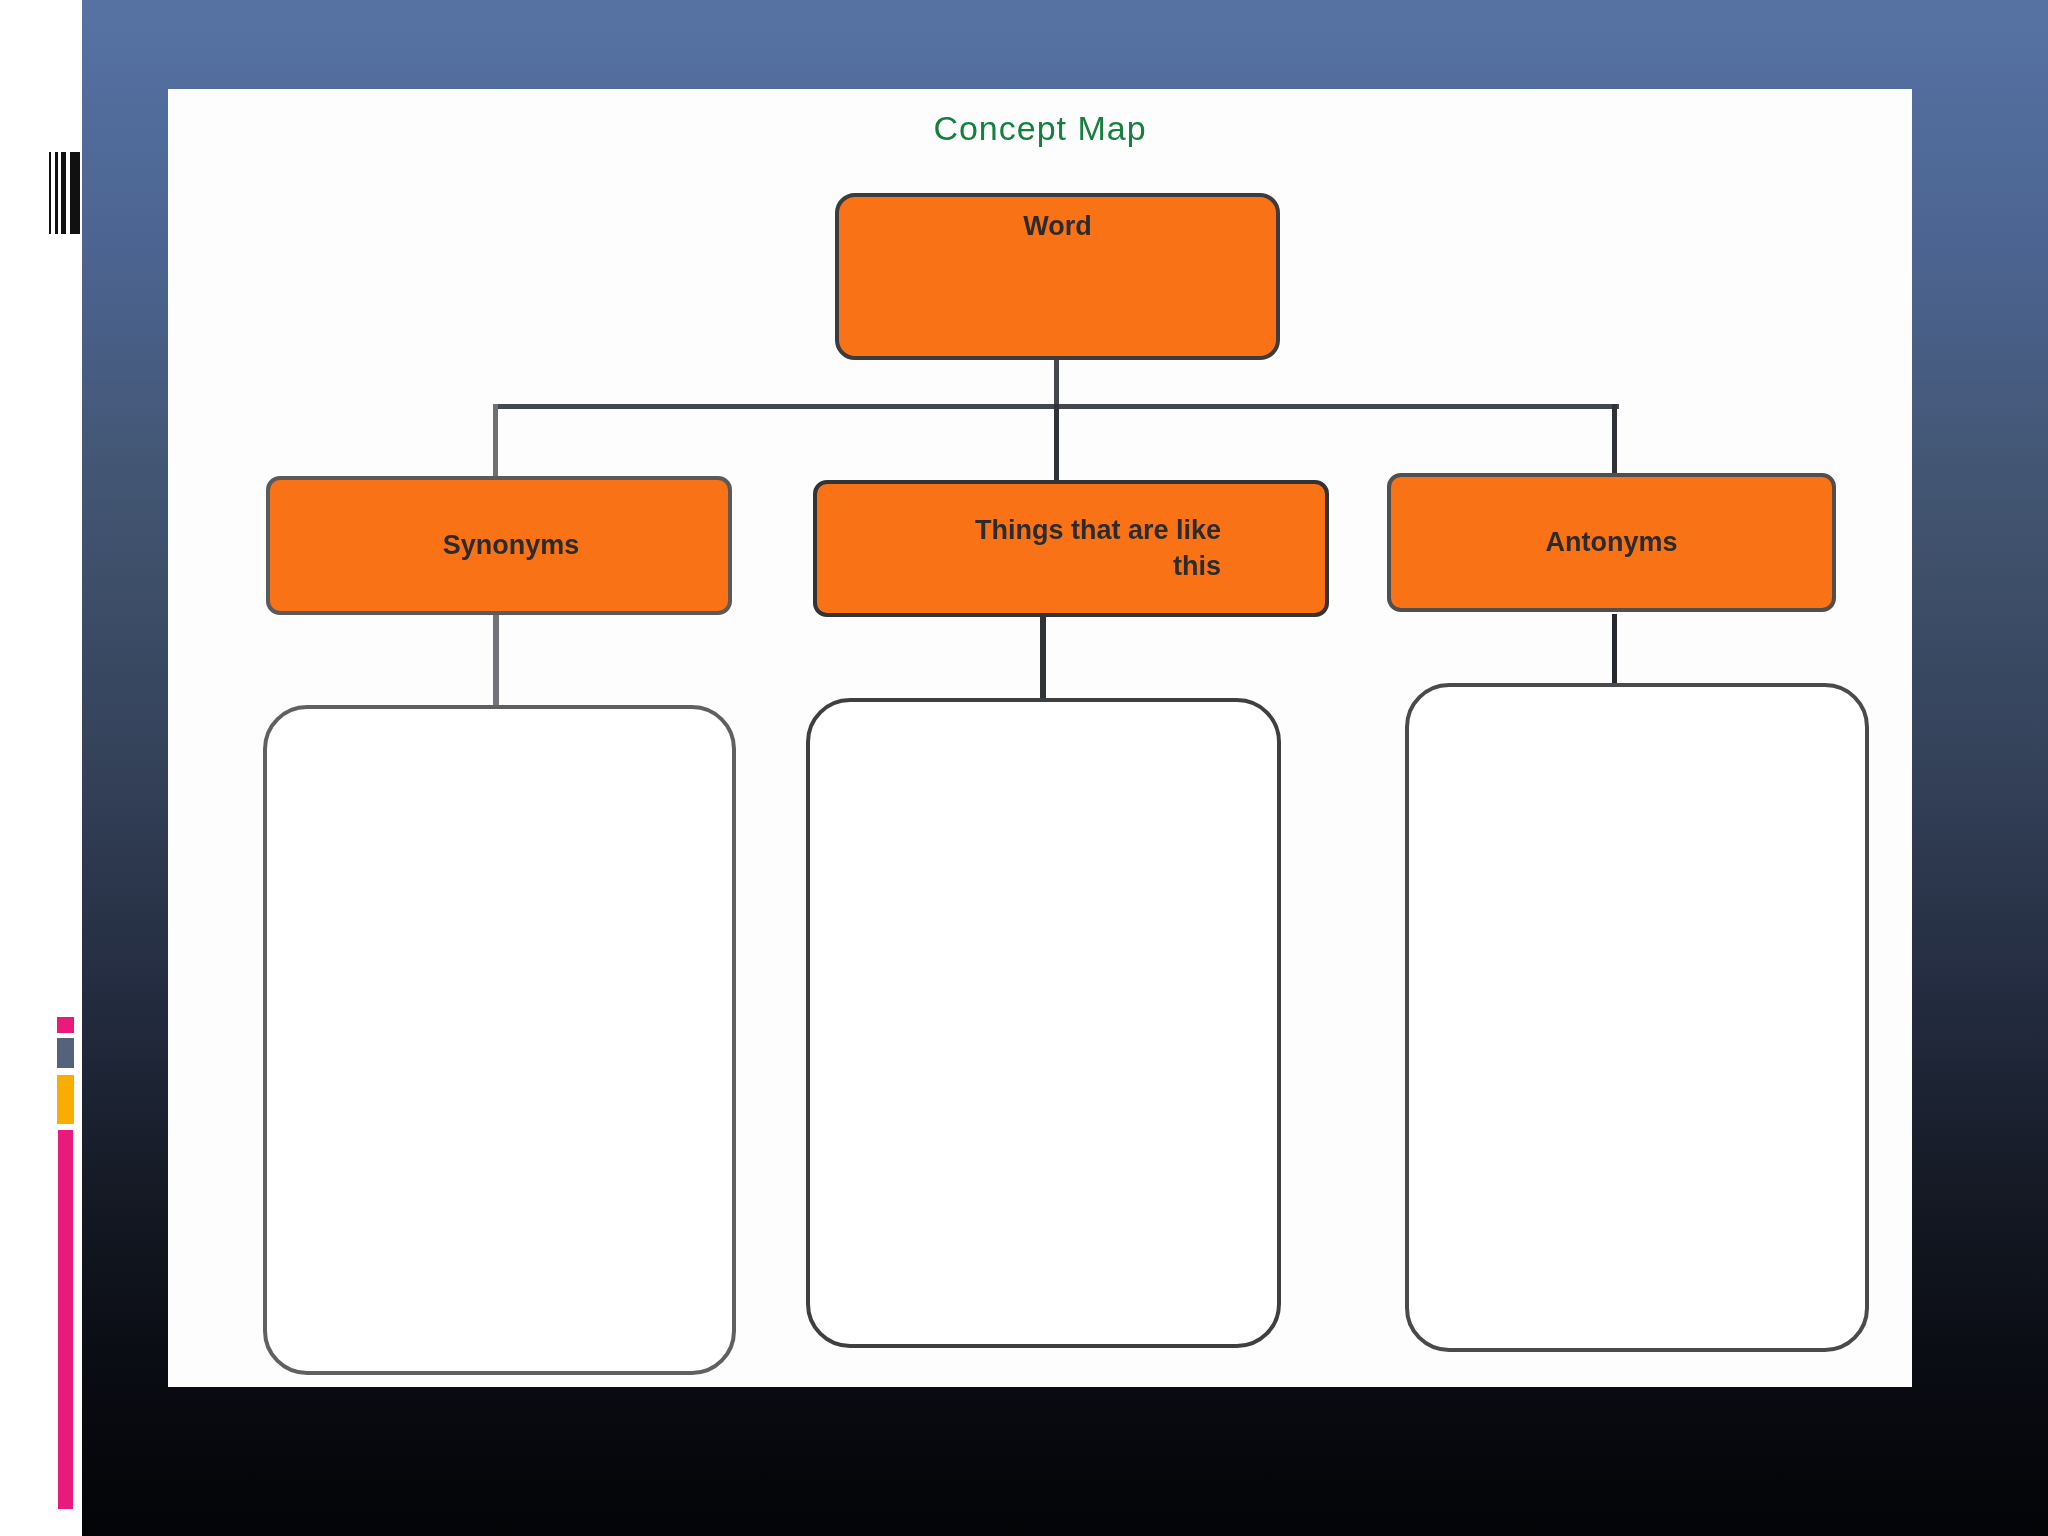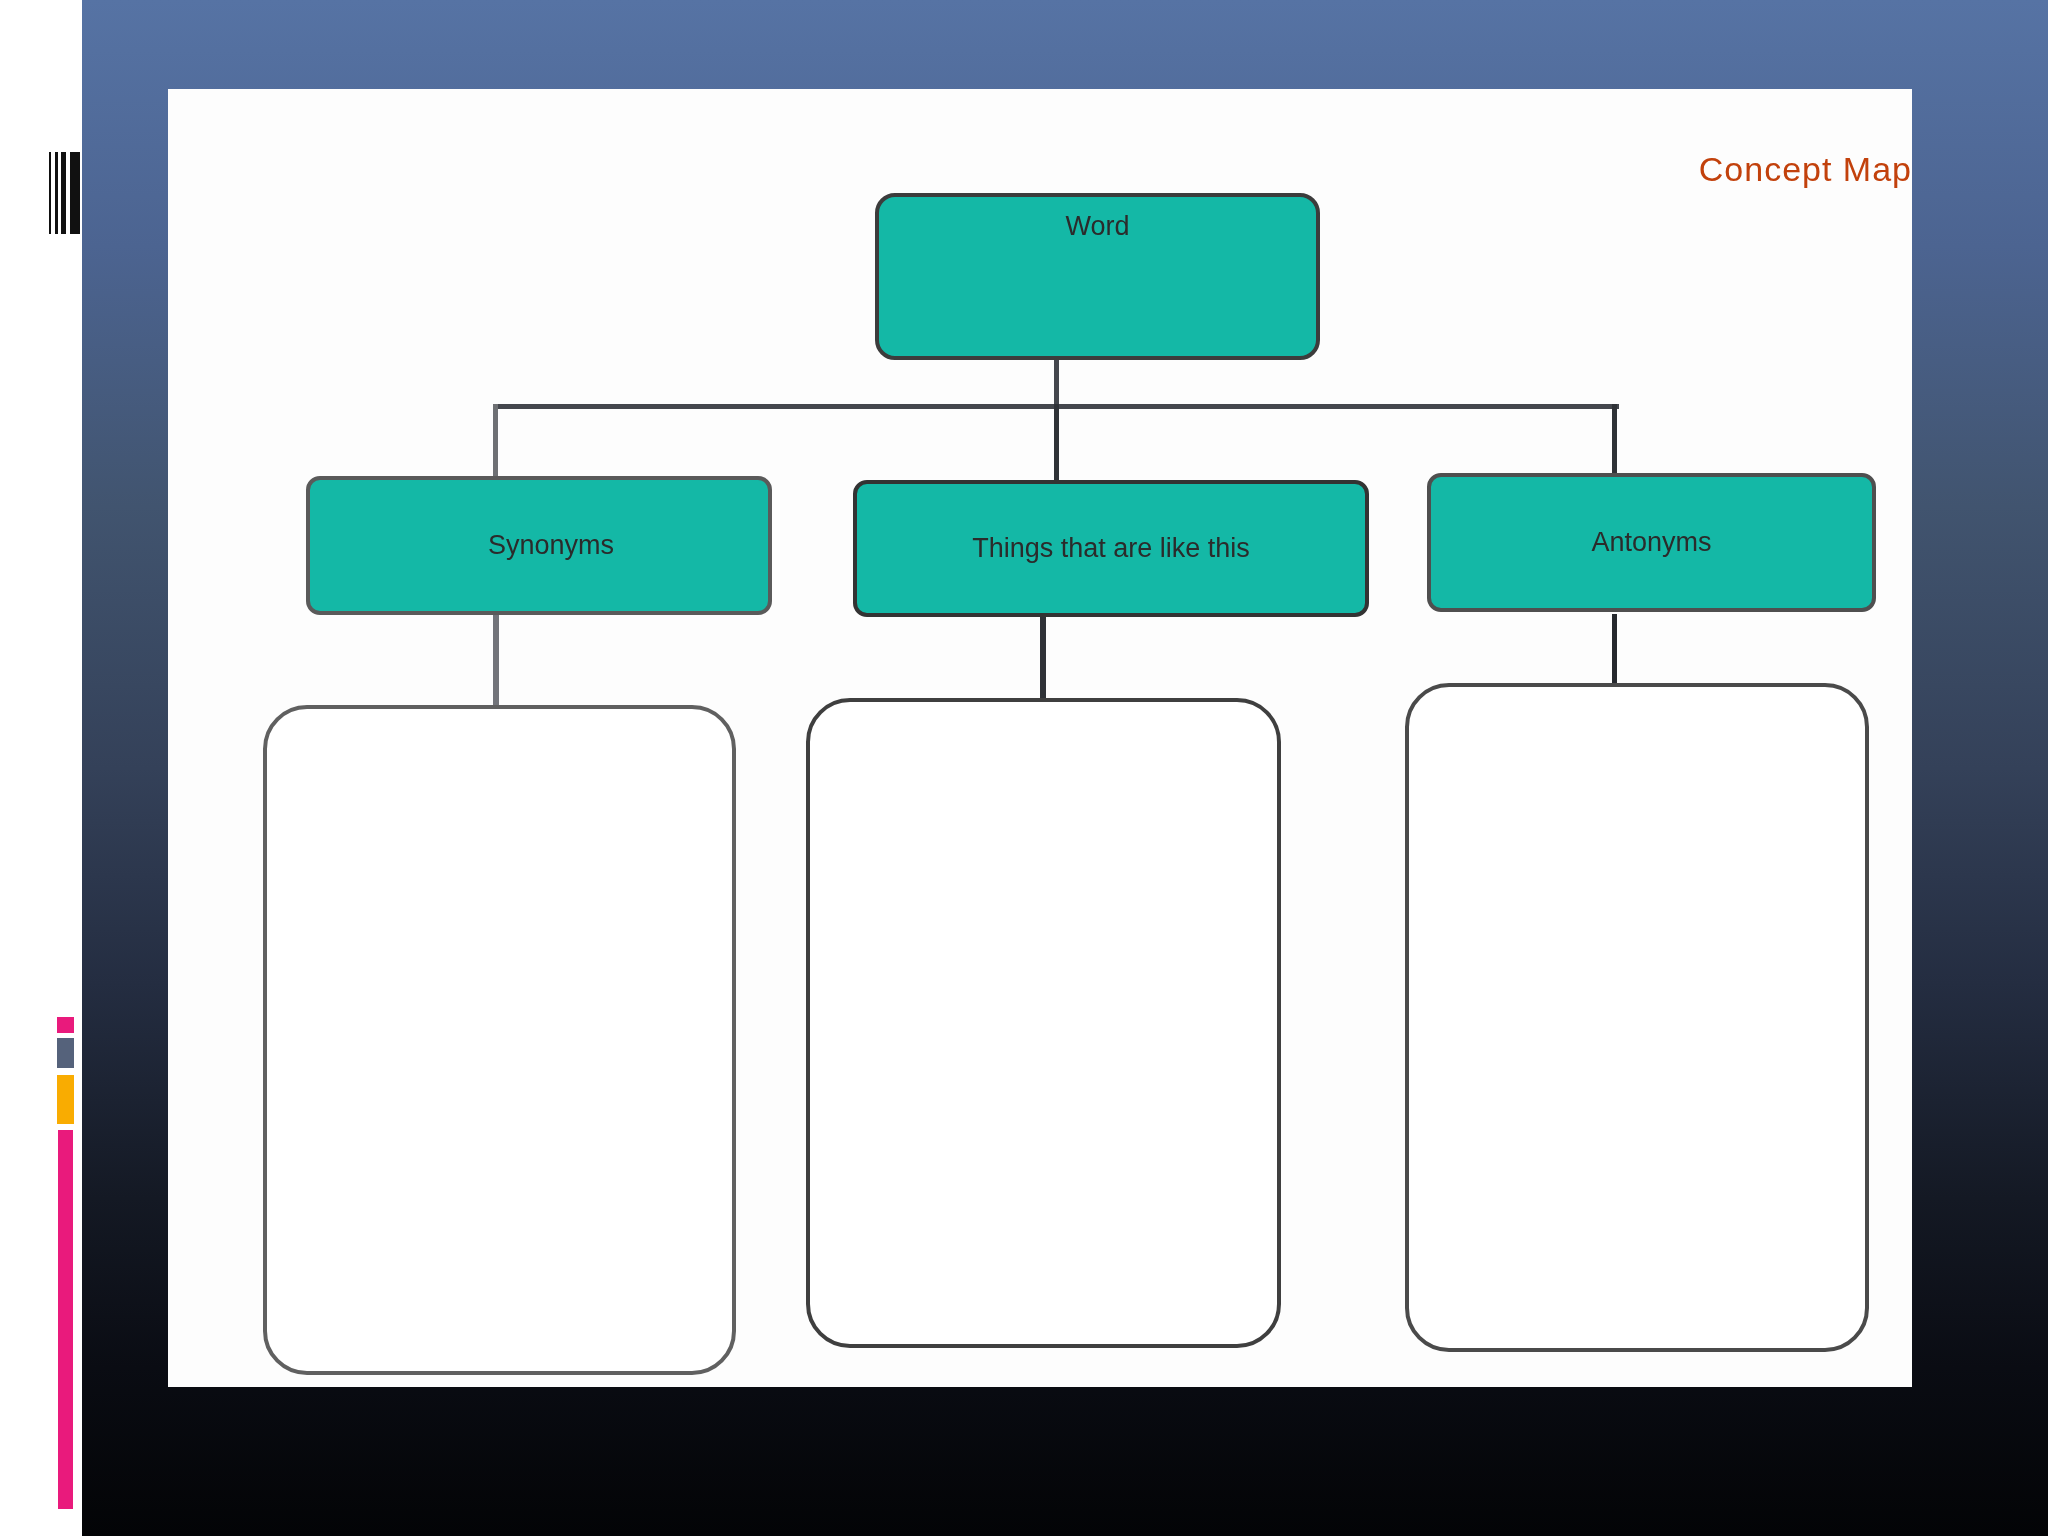--- a/index.html
+++ b/index.html
@@ -37,25 +37,25 @@
   .chip-slate{left:57px;top:1038px;width:17px;height:30px;}
   .chip-orange{left:57px;top:1075px;width:17px;height:49px;}
   .chip-pink-tall{left:58px;top:1130px;width:15px;height:379px;}
   
   .sheet{
     position:absolute;left:168px;top:89px;width:1744px;height:1298px;
     background:#fdfdfd;z-index:2;
   }
   .map-title{
     position:absolute;left:0;top:20px;width:100%;
-    text-align:right;font-size:34px;letter-spacing:1px;color:#c2410c;margin-top:41px;
+    text-align:center;font-size:34px;letter-spacing:1px;color:#15803d;
   }
   .node{
-    position:absolute;background:#14b8a6;box-sizing:border-box;
-    display:flex;justify-content:center;color:#2b2b2b;font-weight:normal;margin-left:40px;
+    position:absolute;background:#f97316;box-sizing:border-box;
+    display:flex;justify-content:center;color:#2b2b2b;font-weight:bold;
   }
   .node-word{
     left:667px;top:104px;width:445px;height:167px;
     border:4px solid #3c3c3c;border-radius:20px;
     align-items:flex-start;padding-top:14px;font-size:27px;
   }
   .node-label{
     border:4px solid #424242;border-radius:14px;
     align-items:center;text-align:center;font-size:27px;line-height:1.3;
   }

